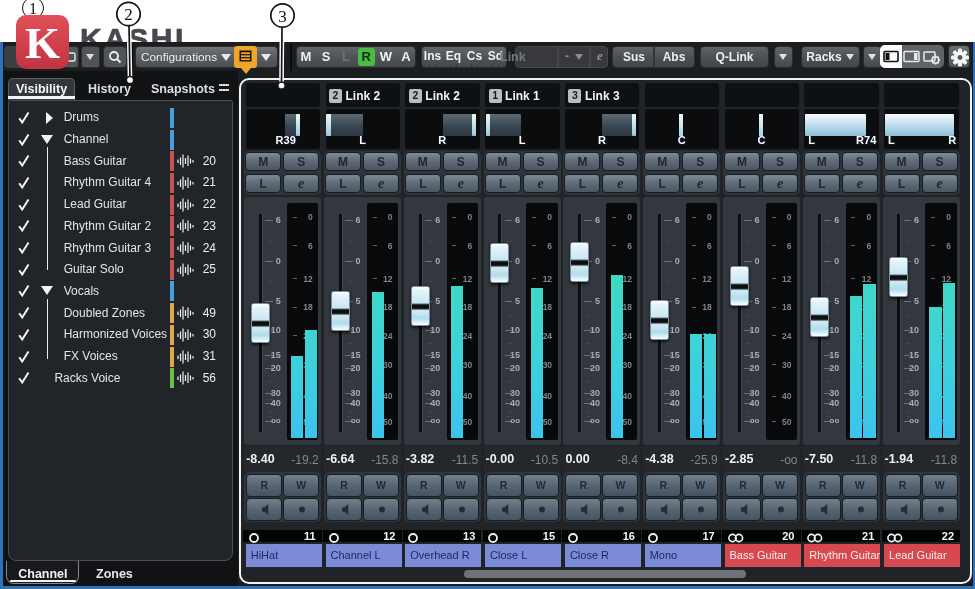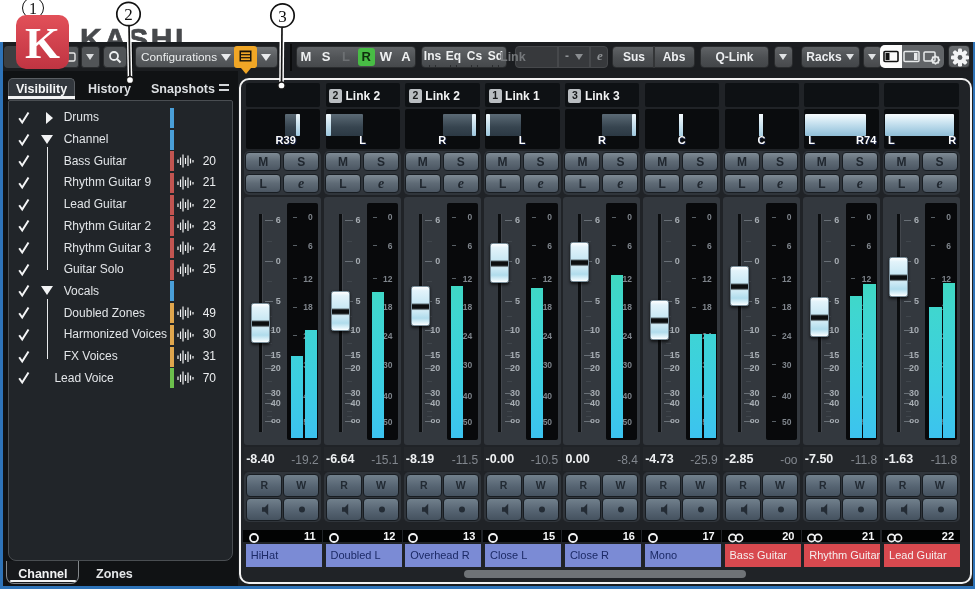--- a/index.html
+++ b/index.html
@@ -157,21 +157,21 @@
         <line x1="8.5" y1="4" x2="8.5" y2="10"></line>
         <line x1="11" y1="1.5" x2="11" y2="12"></line>
         <line x1="13.5" y1="4.5" x2="13.5" y2="9.5"></line>
         <line x1="16" y1="6" x2="16" y2="8.5"></line>
       </g>
     </svg></div>
 <div class="a " style="left:196px;top:153.7px;width:20px;height:15px;color:#eceef0;font-size:12px;text-align:right">20</div>
 <div class="a" style="left:18px;top:175.89999999999998px;width:12px;height:14px"><svg width="12" height="14" viewBox="0 0 12 14">
       <path d="M1.2 7.2 L4.2 11.5 L10.5 1.5" fill="none" stroke="#f4f5f6" stroke-width="2"></path>
     </svg></div>
-<div class="a " style="left:63.7px;top:175.39999999999998px;width:120px;height:15px;color:#e2e5e8;font-size:12px">Rhythm Guitar 9</div>
+<div class="a " style="left:63.7px;top:175.39999999999998px;width:120px;height:15px;color:#e2e5e8;font-size:12px">Rhythm Guitar 4</div>
 <div class="a " style="left:169.5px;top:172.89999999999998px;width:4px;height:20px;background:#c25551"></div>
 <div class="a" style="left:176.5px;top:175.89999999999998px;width:17px;height:14px"><svg width="17" height="14" viewBox="0 0 17 14">
       <g stroke="#f4f5f6" stroke-width="1.2">
         <line x1="1" y1="5.5" x2="1" y2="9"></line>
         <line x1="3.5" y1="3.5" x2="3.5" y2="11"></line>
         <line x1="6" y1="0.5" x2="6" y2="13.5"></line>
         <line x1="8.5" y1="4" x2="8.5" y2="10"></line>
         <line x1="11" y1="1.5" x2="11" y2="12"></line>
         <line x1="13.5" y1="4.5" x2="13.5" y2="9.5"></line>
         <line x1="16" y1="6" x2="16" y2="8.5"></line>
@@ -299,34 +299,34 @@
         <line x1="8.5" y1="4" x2="8.5" y2="10"></line>
         <line x1="11" y1="1.5" x2="11" y2="12"></line>
         <line x1="13.5" y1="4.5" x2="13.5" y2="9.5"></line>
         <line x1="16" y1="6" x2="16" y2="8.5"></line>
       </g>
     </svg></div>
 <div class="a " style="left:196px;top:348.9999999999999px;width:20px;height:15px;color:#eceef0;font-size:12px;text-align:right">31</div>
 <div class="a" style="left:18px;top:371.1999999999999px;width:12px;height:14px"><svg width="12" height="14" viewBox="0 0 12 14">
       <path d="M1.2 7.2 L4.2 11.5 L10.5 1.5" fill="none" stroke="#f4f5f6" stroke-width="2"></path>
     </svg></div>
-<div class="a " style="left:54.4px;top:370.6999999999999px;width:120px;height:15px;color:#e2e5e8;font-size:12px">Lead Voice</div>
+<div class="a " style="left:54.4px;top:370.6999999999999px;width:120px;height:15px;color:#e2e5e8;font-size:12px">Racks Voice</div>
 <div class="a " style="left:169.5px;top:368.1999999999999px;width:4px;height:20px;background:#6cbf4c"></div>
 <div class="a" style="left:176.5px;top:371.1999999999999px;width:17px;height:14px"><svg width="17" height="14" viewBox="0 0 17 14">
       <g stroke="#f4f5f6" stroke-width="1.2">
         <line x1="1" y1="5.5" x2="1" y2="9"></line>
         <line x1="3.5" y1="3.5" x2="3.5" y2="11"></line>
         <line x1="6" y1="0.5" x2="6" y2="13.5"></line>
         <line x1="8.5" y1="4" x2="8.5" y2="10"></line>
         <line x1="11" y1="1.5" x2="11" y2="12"></line>
         <line x1="13.5" y1="4.5" x2="13.5" y2="9.5"></line>
         <line x1="16" y1="6" x2="16" y2="8.5"></line>
       </g>
     </svg></div>
-<div class="a " style="left:196px;top:370.6999999999999px;width:20px;height:15px;color:#eceef0;font-size:12px;text-align:right">70</div>
+<div class="a " style="left:196px;top:370.6999999999999px;width:20px;height:15px;color:#eceef0;font-size:12px;text-align:right">56</div>
 <div class="a " style="left:46.7px;top:147px;width:1.5px;height:123px;background:#e8eaec"></div>
 <div class="a " style="left:46.7px;top:299px;width:1.5px;height:60px;background:#e8eaec"></div>
 <div class="a " style="left:239.2px;top:77.5px;width:732.5px;height:506.5px;background:#202327;border:2.6px solid #f2f2f2;border-radius:10px;"></div>
 <div class="a " style="left:245.7px;top:82.5px;width:74.5px;height:24px;background:#0e1114;border-radius:2px"></div>
 <div class="a " style="left:245.7px;top:109px;width:74.5px;height:39.5px;background:#0a0c0e;border-radius:2px"></div>
 <div class="a " style="left:285.2px;top:113.5px;width:14.799999999999997px;height:22px;background:linear-gradient(180deg,#5b6a75,#36444f 60%,#2c3944);border-radius:1px"></div>
 <div class="a " style="left:295.5px;top:113.5px;width:4.5px;height:22px;background:linear-gradient(180deg,#f0f8fc,#9ec8de);border-radius:1px"></div>
 <div class="a " style="left:260.7px;top:133.5px;width:50px;height:13px;color:#fbfcfd;font-size:11px;font-weight:bold;text-align:center;text-shadow:1px 1px 0 #101b3c">R39</div>
 <div class="a " style="left:244.2px;top:150.5px;width:77px;height:44px;background:#30353b;border-radius:5px"></div>
 <div class="btn" style="left:245.2px;top:152px;width:36px;height:19px;font-size:12px;line-height:18px;">M</div>
@@ -454,37 +454,37 @@
 <div class="a tick" style="left:372.5px;top:364.1px;width:4px;height:1px;background:#596066"></div>
 <div class="a mlbl" style="left:377.5px;top:359.6px;width:15px;height:10px;font-size:8.5px">30</div>
 <div class="a tick" style="left:372.5px;top:395.5px;width:4px;height:1px;background:#596066"></div>
 <div class="a mlbl" style="left:377.5px;top:391px;width:15px;height:10px;font-size:8.5px">40</div>
 <div class="a tick" style="left:372.5px;top:421.4px;width:4px;height:1px;background:#596066"></div>
 <div class="a mlbl" style="left:377.5px;top:416.9px;width:15px;height:10px;font-size:8.5px">50</div>
 <div class="a " style="left:371.6px;top:292.0px;width:12.0px;height:145.5px;background:linear-gradient(180deg,#41e08d 0px,#3fdab6 50px,#3fd6d0 110px,#3ccfe0 175px,#3cc2f0 237px);background-size:100% 237px;background-position:0 -88.6px"></div>
 <div class="a " style="left:330.8px;top:290.5px;width:19px;height:40px;border-radius:2.5px;background:linear-gradient(180deg,#ffffff 0%,#e2f3fa 10%,#c9e8f4 42%,#0c0e0f 47%,#0c0e0f 56%,#d2ecf6 62%,#b0dcec 82%,#e8f6fb 96%,#ffffff 100%);box-shadow:0 1.5px 3px rgba(0,0,0,0.65);border:1px solid #7d929e"></div>
 <div class="a " style="left:324.0px;top:447px;width:77px;height:23.5px;background:#24272b"></div>
 <div class="a " style="left:326.0px;top:452px;width:42px;height:16px;color:#eef0f2;font-size:12.5px;font-weight:bold">-6.64</div>
-<div class="a " style="left:363.5px;top:452.5px;width:35px;height:15px;color:#82878e;font-size:12px;text-align:right">-15.1</div>
+<div class="a " style="left:363.5px;top:452.5px;width:35px;height:15px;color:#82878e;font-size:12px;text-align:right">-15.8</div>
 <div class="a " style="left:324.0px;top:472px;width:77px;height:49.5px;background:#30353b;border-radius:5px"></div>
 <div class="rwbtn" style="left:326.0px;top:474px;width:36px;height:22.5px;font-size:10.5px;line-height:21px">R</div>
 <div class="rwbtn" style="left:363.0px;top:474px;width:36px;height:22.5px;font-size:10.5px;line-height:21px">W</div>
 <div class="rwbtn" style="left:326.0px;top:498px;width:36px;height:22.5px"><svg width="36" height="21" viewBox="0 0 36 21">
       <path d="M15 8.2 h2.8 l3.4,-3.4 v11.4 l-3.4,-3.4 h-2.8 Z" fill="#242c35"></path>
     </svg></div>
 <div class="rwbtn" style="left:363.0px;top:498px;width:36px;height:22.5px"><svg width="36" height="21" viewBox="0 0 36 21">
       <circle cx="18" cy="10.5" r="3" fill="#242c35"></circle>
     </svg></div>
 <div class="a " style="left:323.0px;top:529.5px;width:78.5px;height:12.2px;background:#020303"></div>
 <div class="a" style="left:327.5px;top:529.5px;width:18px;height:12px"><svg width="18" height="12" viewBox="0 0 18 12">
       <circle cx="6" cy="6" r="4" fill="none" stroke="#f2f3f4" stroke-width="1.8"></circle>
     </svg></div>
 <div class="a " style="left:369.5px;top:529.8px;width:26px;height:12px;color:#f6f7f8;font-size:11px;font-weight:bold;text-align:right">12</div>
 <div class="a " style="left:325.5px;top:543.6px;width:76px;height:23px;background:#7b8bd5"></div>
-<div class="a " style="left:330.5px;top:549px;width:71px;height:14px;color:#1c2a66;font-size:11px;overflow:hidden;white-space:nowrap">Doubled L</div>
+<div class="a " style="left:330.5px;top:549px;width:71px;height:14px;color:#1c2a66;font-size:11px;overflow:hidden;white-space:nowrap">Channel L</div>
 <div class="a " style="left:405.29999999999995px;top:82.5px;width:74.5px;height:24px;background:#0e1114;border-radius:2px"></div>
 <div class="a " style="left:408.79999999999995px;top:89px;width:13px;height:13.5px;background:#b9bdc1;border-radius:2px;color:#17191b;font-size:10.5px;font-weight:bold;text-align:center;line-height:13.5px">2</div>
 <div class="a " style="left:425.29999999999995px;top:88.5px;width:50px;height:15px;color:#f2f3f4;font-size:12px;font-weight:bold">Link 2</div>
 <div class="a " style="left:405.29999999999995px;top:109px;width:74.5px;height:39.5px;background:#0a0c0e;border-radius:2px"></div>
 <div class="a " style="left:443.29999999999995px;top:113.5px;width:33.0px;height:22px;background:linear-gradient(180deg,#5b6a75,#36444f 60%,#2c3944);border-radius:1px"></div>
 <div class="a " style="left:471.79999999999995px;top:113.5px;width:4.5px;height:22px;background:linear-gradient(180deg,#f0f8fc,#9ec8de);border-radius:1px"></div>
 <div class="a " style="left:417.29999999999995px;top:133.5px;width:50px;height:13px;color:#fbfcfd;font-size:11px;font-weight:bold;text-align:center;text-shadow:1px 1px 0 #101b3c">R</div>
 <div class="a " style="left:403.79999999999995px;top:150.5px;width:77px;height:44px;background:#30353b;border-radius:5px"></div>
 <div class="btn" style="left:404.79999999999995px;top:152px;width:36px;height:19px;font-size:12px;line-height:18px;">M</div>
 <div class="btn" style="left:442.79999999999995px;top:152px;width:36px;height:19px;font-size:12px;line-height:18px;">S</div>
@@ -531,21 +531,21 @@
 <div class="a mlbl" style="left:457.29999999999995px;top:330.7px;width:15px;height:10px;font-size:8.5px">24</div>
 <div class="a tick" style="left:452.29999999999995px;top:364.1px;width:4px;height:1px;background:#596066"></div>
 <div class="a mlbl" style="left:457.29999999999995px;top:359.6px;width:15px;height:10px;font-size:8.5px">30</div>
 <div class="a tick" style="left:452.29999999999995px;top:395.5px;width:4px;height:1px;background:#596066"></div>
 <div class="a mlbl" style="left:457.29999999999995px;top:391px;width:15px;height:10px;font-size:8.5px">40</div>
 <div class="a tick" style="left:452.29999999999995px;top:421.4px;width:4px;height:1px;background:#596066"></div>
 <div class="a mlbl" style="left:457.29999999999995px;top:416.9px;width:15px;height:10px;font-size:8.5px">50</div>
 <div class="a " style="left:451.4px;top:286.0px;width:12.0px;height:151.5px;background:linear-gradient(180deg,#41e08d 0px,#3fdab6 50px,#3fd6d0 110px,#3ccfe0 175px,#3cc2f0 237px);background-size:100% 237px;background-position:0 -82.6px"></div>
 <div class="a " style="left:410.59999999999997px;top:286.0px;width:19px;height:40px;border-radius:2.5px;background:linear-gradient(180deg,#ffffff 0%,#e2f3fa 10%,#c9e8f4 42%,#0c0e0f 47%,#0c0e0f 56%,#d2ecf6 62%,#b0dcec 82%,#e8f6fb 96%,#ffffff 100%);box-shadow:0 1.5px 3px rgba(0,0,0,0.65);border:1px solid #7d929e"></div>
 <div class="a " style="left:403.79999999999995px;top:447px;width:77px;height:23.5px;background:#24272b"></div>
-<div class="a " style="left:405.79999999999995px;top:452px;width:42px;height:16px;color:#eef0f2;font-size:12.5px;font-weight:bold">-8.19</div>
+<div class="a " style="left:405.79999999999995px;top:452px;width:42px;height:16px;color:#eef0f2;font-size:12.5px;font-weight:bold">-3.82</div>
 <div class="a " style="left:443.29999999999995px;top:452.5px;width:35px;height:15px;color:#82878e;font-size:12px;text-align:right">-11.5</div>
 <div class="a " style="left:403.79999999999995px;top:472px;width:77px;height:49.5px;background:#30353b;border-radius:5px"></div>
 <div class="rwbtn" style="left:405.79999999999995px;top:474px;width:36px;height:22.5px;font-size:10.5px;line-height:21px">R</div>
 <div class="rwbtn" style="left:442.79999999999995px;top:474px;width:36px;height:22.5px;font-size:10.5px;line-height:21px">W</div>
 <div class="rwbtn" style="left:405.79999999999995px;top:498px;width:36px;height:22.5px"><svg width="36" height="21" viewBox="0 0 36 21">
       <path d="M15 8.2 h2.8 l3.4,-3.4 v11.4 l-3.4,-3.4 h-2.8 Z" fill="#242c35"></path>
     </svg></div>
 <div class="rwbtn" style="left:442.79999999999995px;top:498px;width:36px;height:22.5px"><svg width="36" height="21" viewBox="0 0 36 21">
       <circle cx="18" cy="10.5" r="3" fill="#242c35"></circle>
     </svg></div>
@@ -763,21 +763,21 @@
 <div class="a tick" style="left:691.7px;top:364.1px;width:4px;height:1px;background:#596066"></div>
 <div class="a mlbl" style="left:696.7px;top:359.6px;width:15px;height:10px;font-size:8.5px">30</div>
 <div class="a tick" style="left:691.7px;top:395.5px;width:4px;height:1px;background:#596066"></div>
 <div class="a mlbl" style="left:696.7px;top:391px;width:15px;height:10px;font-size:8.5px">40</div>
 <div class="a tick" style="left:691.7px;top:421.4px;width:4px;height:1px;background:#596066"></div>
 <div class="a mlbl" style="left:696.7px;top:416.9px;width:15px;height:10px;font-size:8.5px">50</div>
 <div class="a " style="left:690.0px;top:334.0px;width:12.2px;height:103.5px;background:linear-gradient(180deg,#41e08d 0px,#3fdab6 50px,#3fd6d0 110px,#3ccfe0 175px,#3cc2f0 237px);background-size:100% 237px;background-position:0 -130.6px"></div>
 <div class="a " style="left:703.6px;top:334.0px;width:12.4px;height:103.5px;background:linear-gradient(180deg,#41e08d 0px,#3fdab6 50px,#3fd6d0 110px,#3ccfe0 175px,#3cc2f0 237px);background-size:100% 237px;background-position:0 -130.6px"></div>
 <div class="a " style="left:650.0px;top:300.0px;width:19px;height:40px;border-radius:2.5px;background:linear-gradient(180deg,#ffffff 0%,#e2f3fa 10%,#c9e8f4 42%,#0c0e0f 47%,#0c0e0f 56%,#d2ecf6 62%,#b0dcec 82%,#e8f6fb 96%,#ffffff 100%);box-shadow:0 1.5px 3px rgba(0,0,0,0.65);border:1px solid #7d929e"></div>
 <div class="a " style="left:643.2px;top:447px;width:77px;height:23.5px;background:#24272b"></div>
-<div class="a " style="left:645.2px;top:452px;width:42px;height:16px;color:#eef0f2;font-size:12.5px;font-weight:bold">-4.73</div>
+<div class="a " style="left:645.2px;top:452px;width:42px;height:16px;color:#eef0f2;font-size:12.5px;font-weight:bold">-4.38</div>
 <div class="a " style="left:682.7px;top:452.5px;width:35px;height:15px;color:#82878e;font-size:12px;text-align:right">-25.9</div>
 <div class="a " style="left:643.2px;top:472px;width:77px;height:49.5px;background:#30353b;border-radius:5px"></div>
 <div class="rwbtn" style="left:645.2px;top:474px;width:36px;height:22.5px;font-size:10.5px;line-height:21px">R</div>
 <div class="rwbtn" style="left:682.2px;top:474px;width:36px;height:22.5px;font-size:10.5px;line-height:21px">W</div>
 <div class="rwbtn" style="left:645.2px;top:498px;width:36px;height:22.5px"><svg width="36" height="21" viewBox="0 0 36 21">
       <path d="M15 8.2 h2.8 l3.4,-3.4 v11.4 l-3.4,-3.4 h-2.8 Z" fill="#242c35"></path>
     </svg></div>
 <div class="rwbtn" style="left:682.2px;top:498px;width:36px;height:22.5px"><svg width="36" height="21" viewBox="0 0 36 21">
       <circle cx="18" cy="10.5" r="3" fill="#242c35"></circle>
     </svg></div>
@@ -993,21 +993,21 @@
 <div class="a tick" style="left:931.0999999999999px;top:364.1px;width:4px;height:1px;background:#596066"></div>
 <div class="a mlbl" style="left:936.0999999999999px;top:359.6px;width:15px;height:10px;font-size:8.5px">30</div>
 <div class="a tick" style="left:931.0999999999999px;top:395.5px;width:4px;height:1px;background:#596066"></div>
 <div class="a mlbl" style="left:936.0999999999999px;top:391px;width:15px;height:10px;font-size:8.5px">40</div>
 <div class="a tick" style="left:931.0999999999999px;top:421.4px;width:4px;height:1px;background:#596066"></div>
 <div class="a mlbl" style="left:936.0999999999999px;top:416.9px;width:15px;height:10px;font-size:8.5px">50</div>
 <div class="a " style="left:929.3999999999999px;top:306.5px;width:12.2px;height:131.0px;background:linear-gradient(180deg,#41e08d 0px,#3fdab6 50px,#3fd6d0 110px,#3ccfe0 175px,#3cc2f0 237px);background-size:100% 237px;background-position:0 -103.1px"></div>
 <div class="a " style="left:942.9999999999999px;top:283.0px;width:12.4px;height:154.5px;background:linear-gradient(180deg,#41e08d 0px,#3fdab6 50px,#3fd6d0 110px,#3ccfe0 175px,#3cc2f0 237px);background-size:100% 237px;background-position:0 -79.6px"></div>
 <div class="a " style="left:889.3999999999999px;top:256.5px;width:19px;height:40px;border-radius:2.5px;background:linear-gradient(180deg,#ffffff 0%,#e2f3fa 10%,#c9e8f4 42%,#0c0e0f 47%,#0c0e0f 56%,#d2ecf6 62%,#b0dcec 82%,#e8f6fb 96%,#ffffff 100%);box-shadow:0 1.5px 3px rgba(0,0,0,0.65);border:1px solid #7d929e"></div>
 <div class="a " style="left:882.5999999999999px;top:447px;width:77px;height:23.5px;background:#24272b"></div>
-<div class="a " style="left:884.5999999999999px;top:452px;width:42px;height:16px;color:#eef0f2;font-size:12.5px;font-weight:bold">-1.63</div>
+<div class="a " style="left:884.5999999999999px;top:452px;width:42px;height:16px;color:#eef0f2;font-size:12.5px;font-weight:bold">-1.94</div>
 <div class="a " style="left:922.0999999999999px;top:452.5px;width:35px;height:15px;color:#82878e;font-size:12px;text-align:right">-11.8</div>
 <div class="a " style="left:882.5999999999999px;top:472px;width:77px;height:49.5px;background:#30353b;border-radius:5px"></div>
 <div class="rwbtn" style="left:884.5999999999999px;top:474px;width:36px;height:22.5px;font-size:10.5px;line-height:21px">R</div>
 <div class="rwbtn" style="left:921.5999999999999px;top:474px;width:36px;height:22.5px;font-size:10.5px;line-height:21px">W</div>
 <div class="rwbtn" style="left:884.5999999999999px;top:498px;width:36px;height:22.5px"><svg width="36" height="21" viewBox="0 0 36 21">
       <path d="M15 8.2 h2.8 l3.4,-3.4 v11.4 l-3.4,-3.4 h-2.8 Z" fill="#242c35"></path>
     </svg></div>
 <div class="rwbtn" style="left:921.5999999999999px;top:498px;width:36px;height:22.5px"><svg width="36" height="21" viewBox="0 0 36 21">
       <circle cx="18" cy="10.5" r="3" fill="#242c35"></circle>
     </svg></div>

